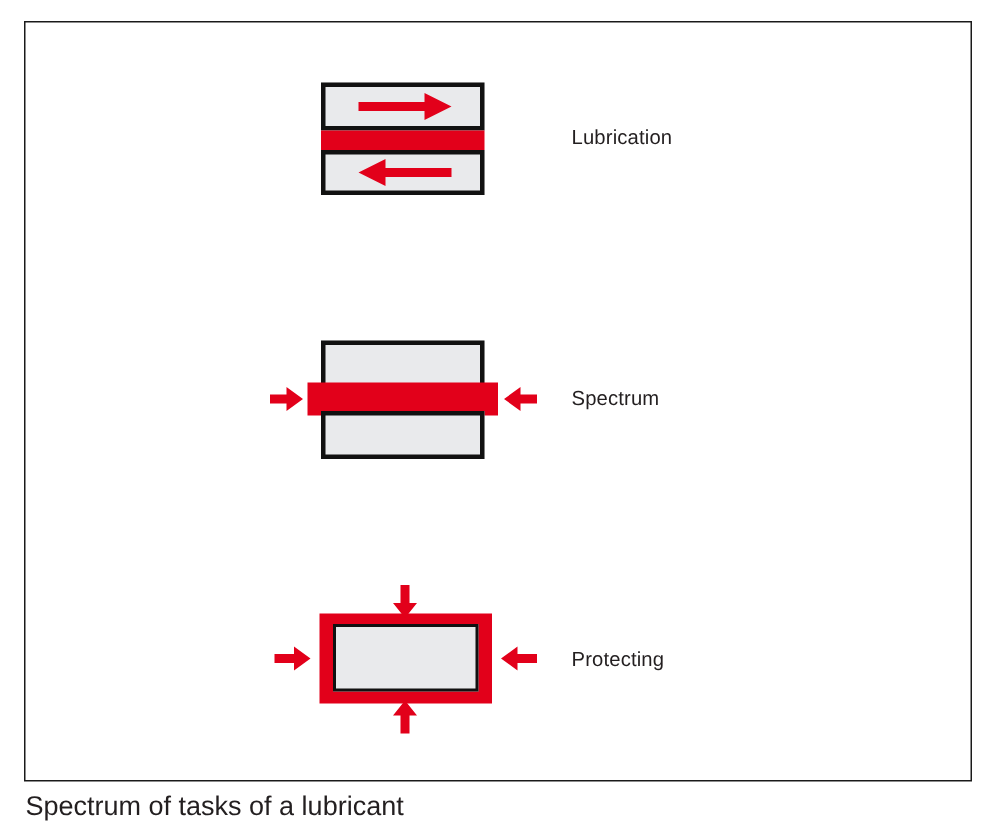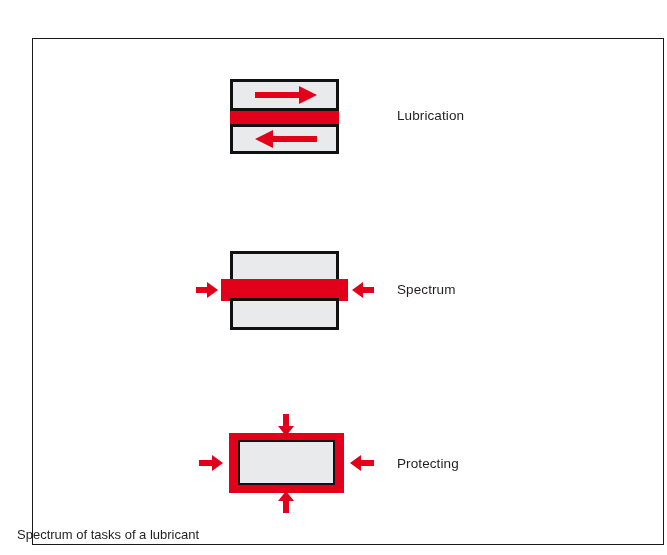--- a/index.html
+++ b/index.html
@@ -10,28 +10,27 @@
   body {
     width: 667px;
     height: 555px;
     font-family: "Liberation Sans", sans-serif;
     position: relative;
     overflow: hidden;
   }
 
   #figure {
     position: absolute;
-    left: 32px;
+    left: 16px;
     top: 14px;
     width: 632px;
     height: 507px;
     border: 1px solid #1a1a1a;
     background: #ffffff;
     box-sizing: border-box;
-    margin-top: 24px;
   }
 
   .row {
     position: absolute;
     left: 0;
     width: 100%;
   }
 
   
   .blk {
@@ -50,21 +49,21 @@
     font-size: 13.5px;
     color: #231f20;
     white-space: nowrap;
     letter-spacing: 0.1px;
   }
 
   .caption {
     position: absolute;
     left: 17px;
     top: 527px;
-    font-size: 13px;
+    font-size: 18px;
     color: #231f20;
     white-space: nowrap;
   }
 
   svg { display: block; overflow: visible; }
   .ar { fill: #e2001a; }
 </style>
 </head>
 <body>
 

